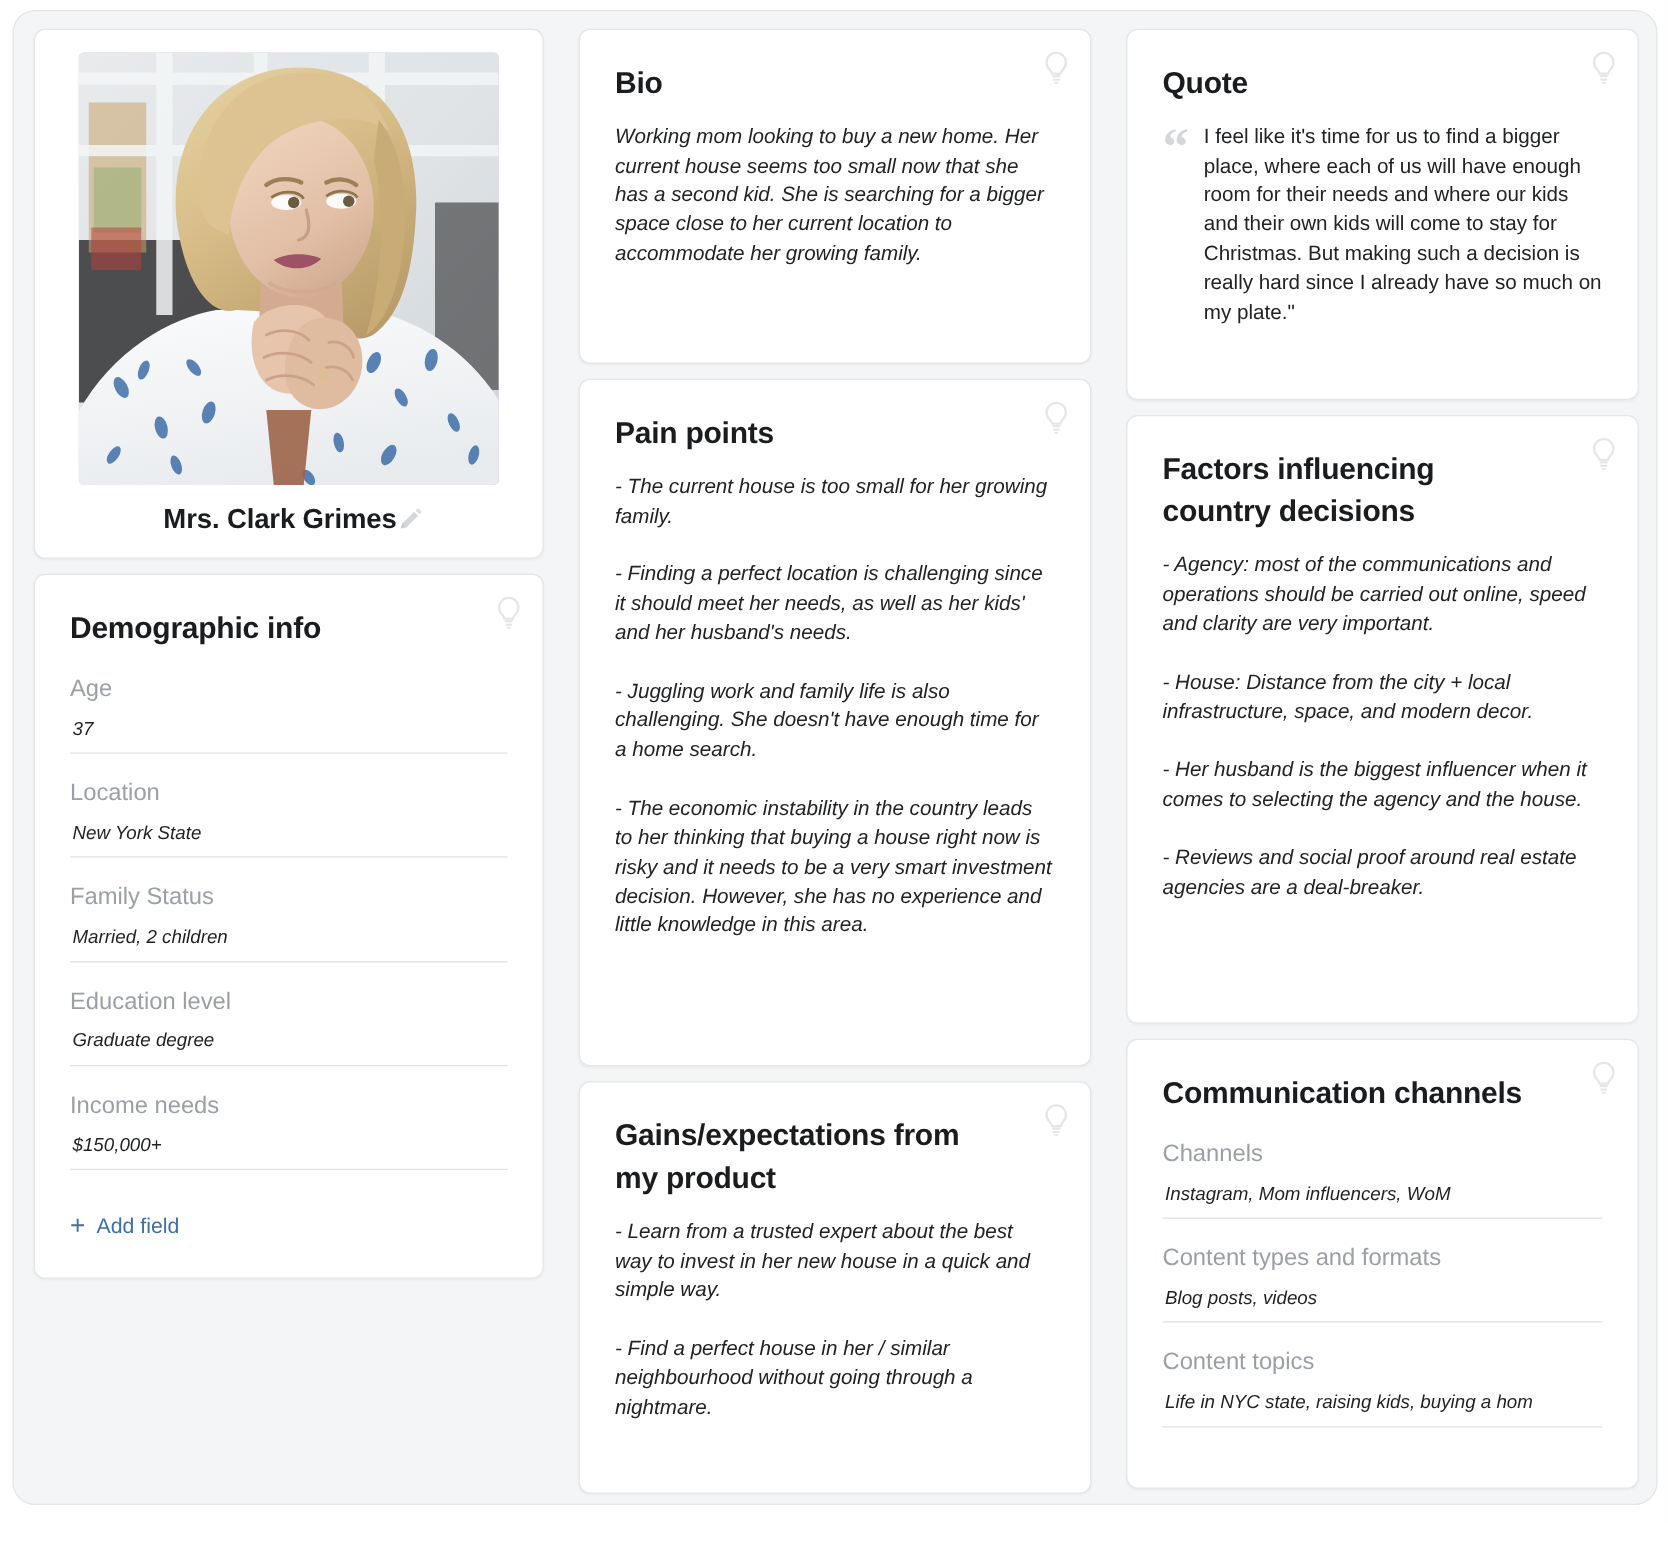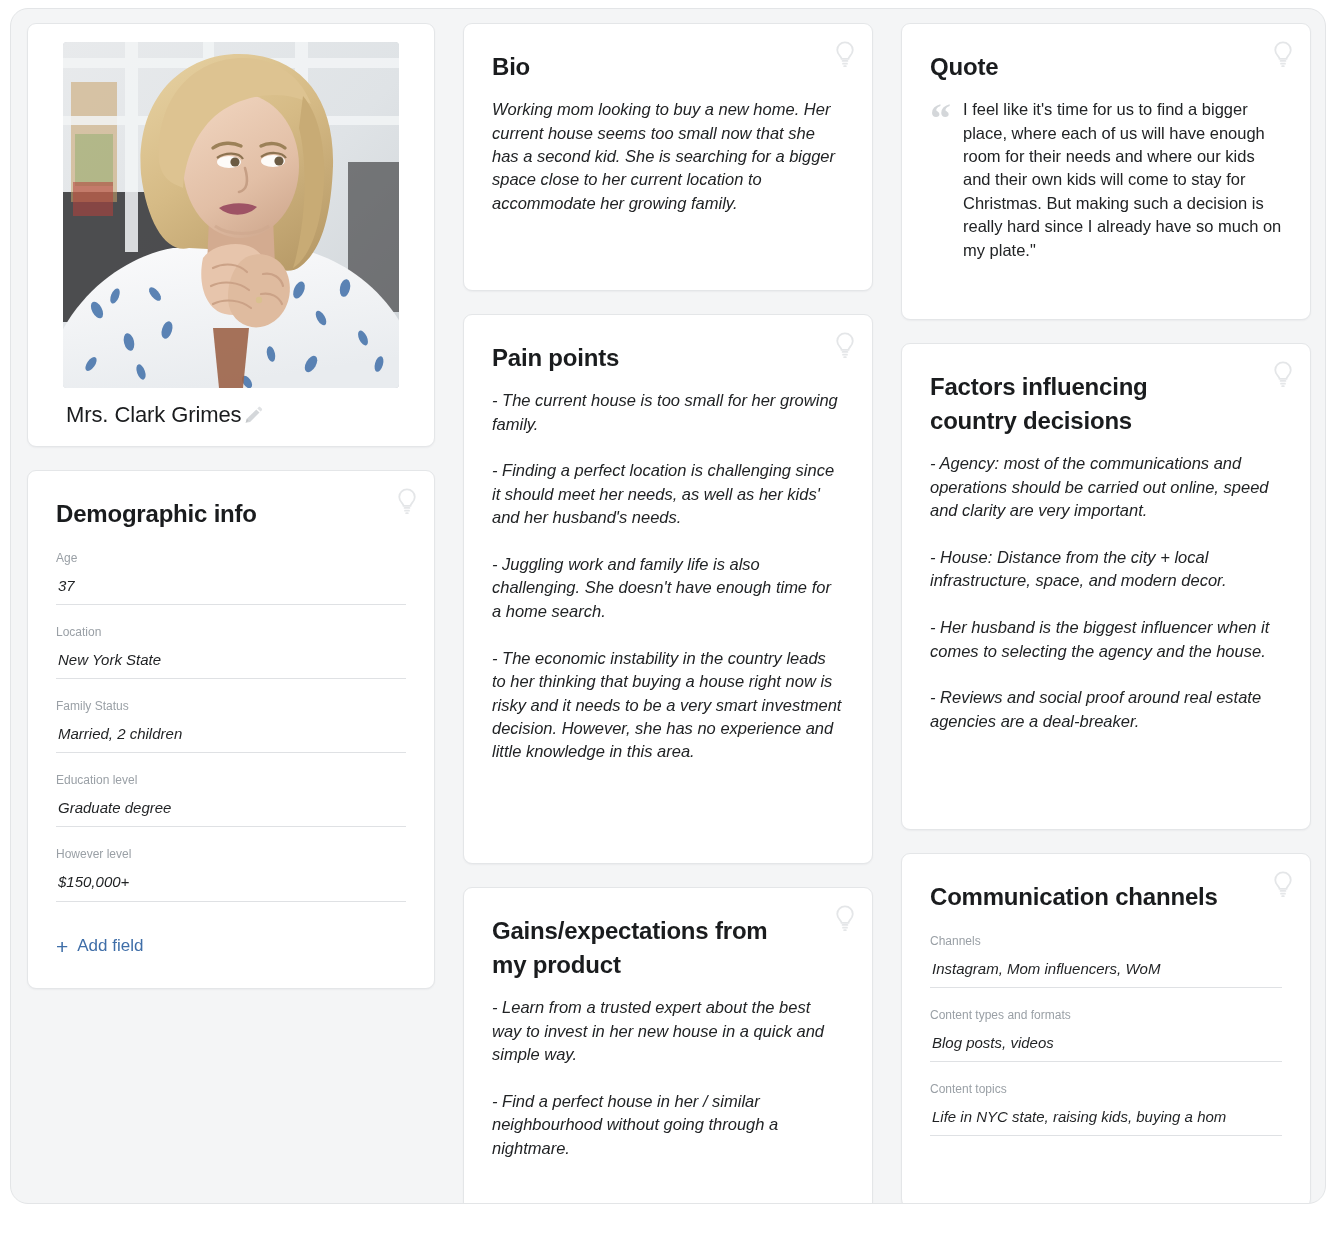--- a/index.html
+++ b/index.html
@@ -32,21 +32,21 @@
     height: 1240px;
     padding: 14px 16px 0 16px;
     display: flex;
     gap: 28px;
     align-items: flex-start;
   }
 
   .column {
     display: flex;
     flex-direction: column;
-    gap: 23px;
+    gap: 12px;
   }
   .col-left   { width: 410px; }
   .col-mid    { width: 412px; }
   .col-right  { width: 412px; }
 
   
   .card {
     position: relative;
     background: #ffffff;
     border: 1px solid #e4e6e8;
@@ -95,35 +95,36 @@
     border-radius: 4px;
     overflow: hidden;
     background: #cfd4d8;
     position: relative;
   }
   .avatar-frame svg { display:block; width: 100%; height: 100%; }
 
   .avatar-namerow {
     display: flex;
     align-items: center;
-    justify-content: flex-start;
+    justify-content: center;
     padding: 14px 12px 4px 20px;
+    font-weight: bold;
   }
   .avatar-name {
     font-size: 22px;
     color: #1a1c1e;
     letter-spacing: -.1px;
   }
   .pencil-icon { width: 22px; height: 22px; opacity: .42; cursor: pointer; }
   .pencil-icon svg { display:block; width:100%; height:100%; }
 
   
   .field { margin-top: 20px; }
   .field-label {
-    font-size: 12px;
+    font-size: 19px;
     color: #9aa0a6;
     line-height: 1.3;
     margin-bottom: 9px;
   }
   .field-value {
     font-size: 15px;
     color: #1f2123;
     line-height: 1.3;
     padding: 0 2px 9px 2px;
     border-bottom: 1px solid #dfe1e4;
@@ -303,21 +304,21 @@
         </div>
         <div class="field">
           <div class="field-label">Family Status</div>
           <div class="field-value">Married, 2 children</div>
         </div>
         <div class="field">
           <div class="field-label">Education level</div>
           <div class="field-value">Graduate degree</div>
         </div>
         <div class="field">
-          <div class="field-label">However level</div>
+          <div class="field-label">Income needs</div>
           <div class="field-value">$150,000+</div>
         </div>
 
         <div class="add-field">
           <span class="plus">+</span>
           <span>Add field</span>
         </div>
       </div>
     </div>
 

